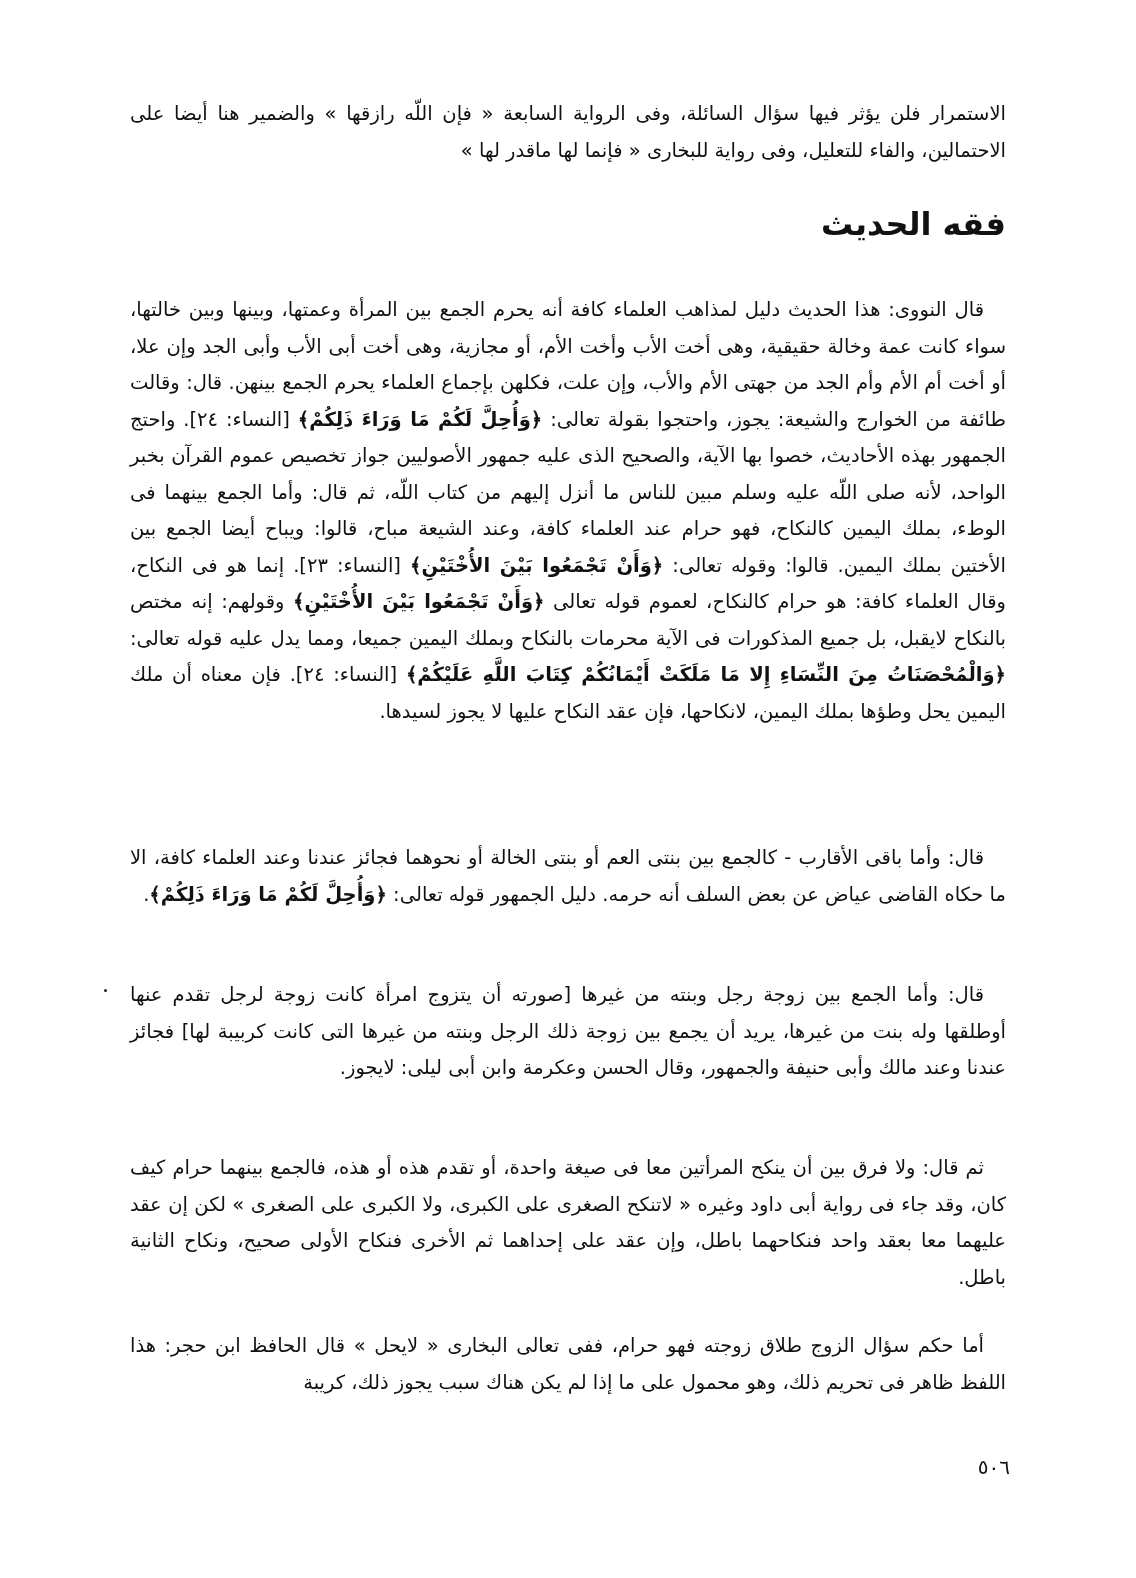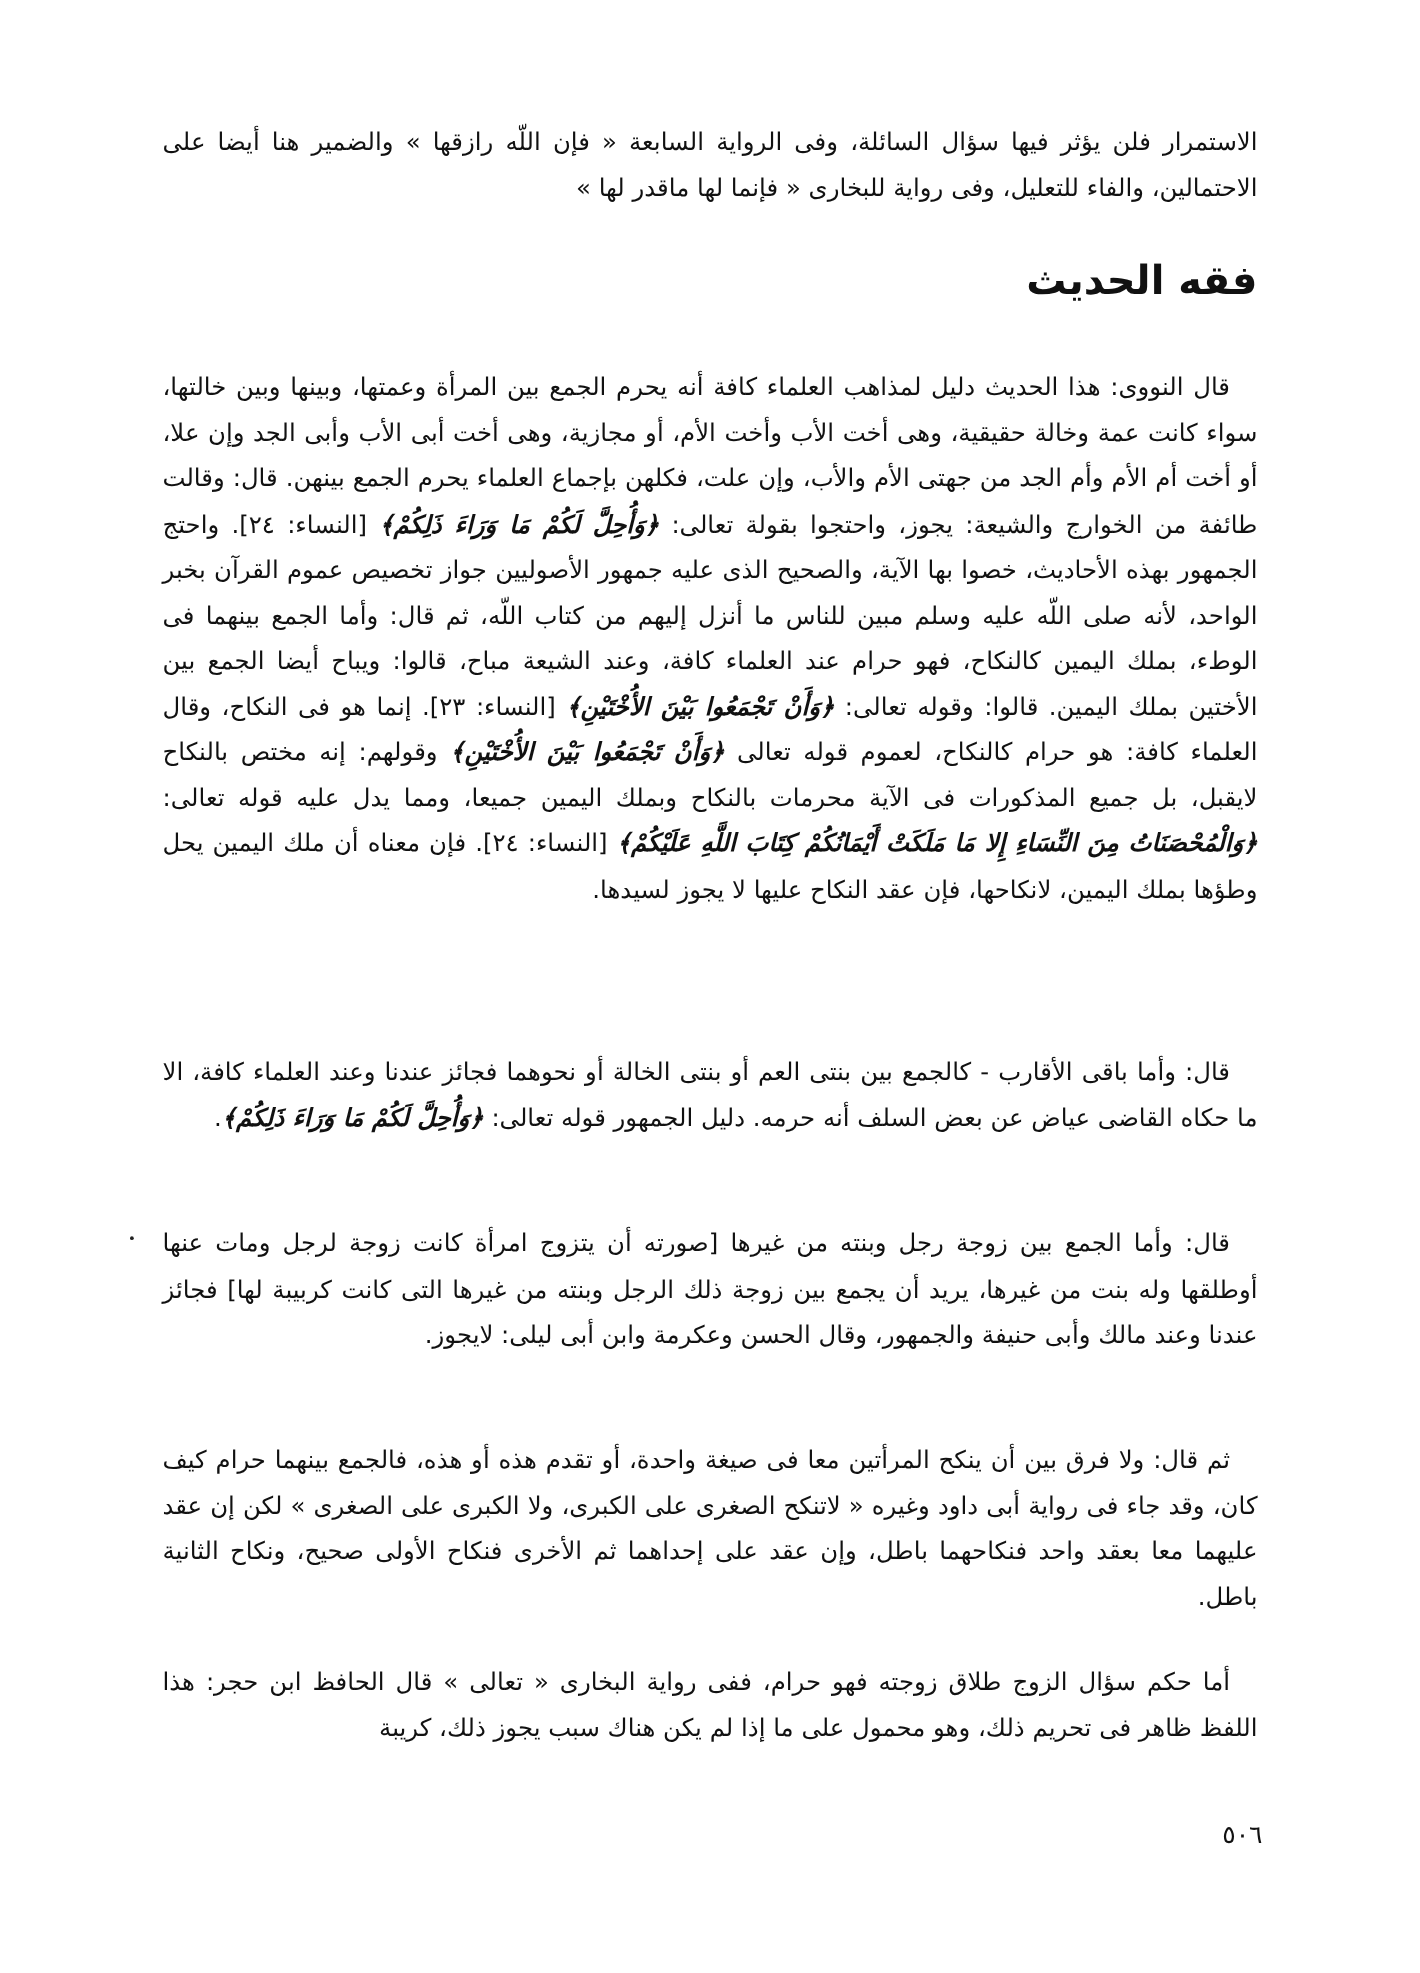--- a/index.html
+++ b/index.html
@@ -14,21 +14,21 @@
     direction: rtl; text-align: justify; text-align-last: right;
     font-size: 19.5px; line-height: 36.5px; color: #111;
   }
   .textblock p { margin: 0; }
   .indent { text-indent: 22px; }
   .heading {
     position: absolute; left: 130px; width: 876px; top: 205px;
     direction: rtl; text-align: right;
     font-size: 32px; font-weight: bold; color: #111;
   }
-  .quran { font-weight: bold; font-family: "DejaVu Sans", sans-serif; font-style: italic; }
+  .quran { font-weight: bold; font-family: "DejaVu Sans", sans-serif; }
   .stray-dot {
     position: absolute; left: 104px; top: 989px; width: 3px; height: 3px;
     background: #222; border-radius: 50%;
   }
   .page-number {
     position: absolute; left: 950px; top: 1455px; width: 60px;
     text-align: right; font-size: 20px; color: #111;
     font-family: "DejaVu Sans", sans-serif; direction: rtl;
   }
 </style>
@@ -51,26 +51,26 @@
 
   <div class="textblock" style="top:840px;">
     <p class="indent">
       <span>قال: وأما باقى الأقارب - كالجمع بين بنتى العم أو بنتى الخالة أو نحوهما فجائز عندنا وعند العلماء كافة، الا ما حكاه القاضى عياض عن بعض السلف أنه حرمه. دليل الجمهور قوله تعالى: </span><span class="quran">﴿وَأُحِلَّ لَكُمْ مَا وَرَاءَ ذَلِكُمْ﴾</span><span>.</span>
     </p>
   </div>
 
   <div class="stray-dot"></div>
 
   <div class="textblock" style="top:977px;">
-    <p class="indent">قال: وأما الجمع بين زوجة رجل وبنته من غيرها [صورته أن يتزوج امرأة كانت زوجة لرجل ومات عنها أوطلقها وله بنت من غيرها، يريد أن يجمع بين زوجة ذلك الرجل وبنته من غيرها التى كانت كربيبة لها] فجائز عندنا وعند مالك وأبى حنيفة والجمهور، وقال الحسن وعكرمة وابن أبى ليلى: لايجوز.</p>
+    <p class="indent">قال: وأما الجمع بين زوجة رجل وبنته من غيرها [صورته أن يتزوج امرأة كانت زوجة لرجل تقدم عنها أوطلقها وله بنت من غيرها، يريد أن يجمع بين زوجة ذلك الرجل وبنته من غيرها التى كانت كربيبة لها] فجائز عندنا وعند مالك وأبى حنيفة والجمهور، وقال الحسن وعكرمة وابن أبى ليلى: لايجوز.</p>
   </div>
 
   <div class="textblock" style="top:1150px;">
     <p class="indent">ثم قال: ولا فرق بين أن ينكح المرأتين معا فى صيغة واحدة، أو تقدم هذه أو هذه، فالجمع بينهما حرام كيف كان، وقد جاء فى رواية أبى داود وغيره « لاتنكح الصغرى على الكبرى، ولا الكبرى على الصغرى » لكن إن عقد عليهما معا بعقد واحد فنكاحهما باطل، وإن عقد على إحداهما ثم الأخرى فنكاح الأولى صحيح، ونكاح الثانية باطل.</p>
   </div>
 
   <div class="textblock" style="top:1328px;">
-    <p class="indent">أما حكم سؤال الزوج طلاق زوجته فهو حرام، ففى رواية البخارى « تعالى » قال الحافظ ابن حجر: هذا اللفظ ظاهر فى تحريم ذلك، وهو محمول على ما إذا لم يكن هناك سبب يجوز ذلك، كريبة</p>
+    <p class="indent">أما حكم سؤال الزوج طلاق زوجته فهو حرام، ففى تعالى البخارى « لايحل » قال الحافظ ابن حجر: هذا اللفظ ظاهر فى تحريم ذلك، وهو محمول على ما إذا لم يكن هناك سبب يجوز ذلك، كريبة</p>
   </div>
 
   <div class="page-number">٥٠٦</div>
 
 </div>
 
 </body></html>

